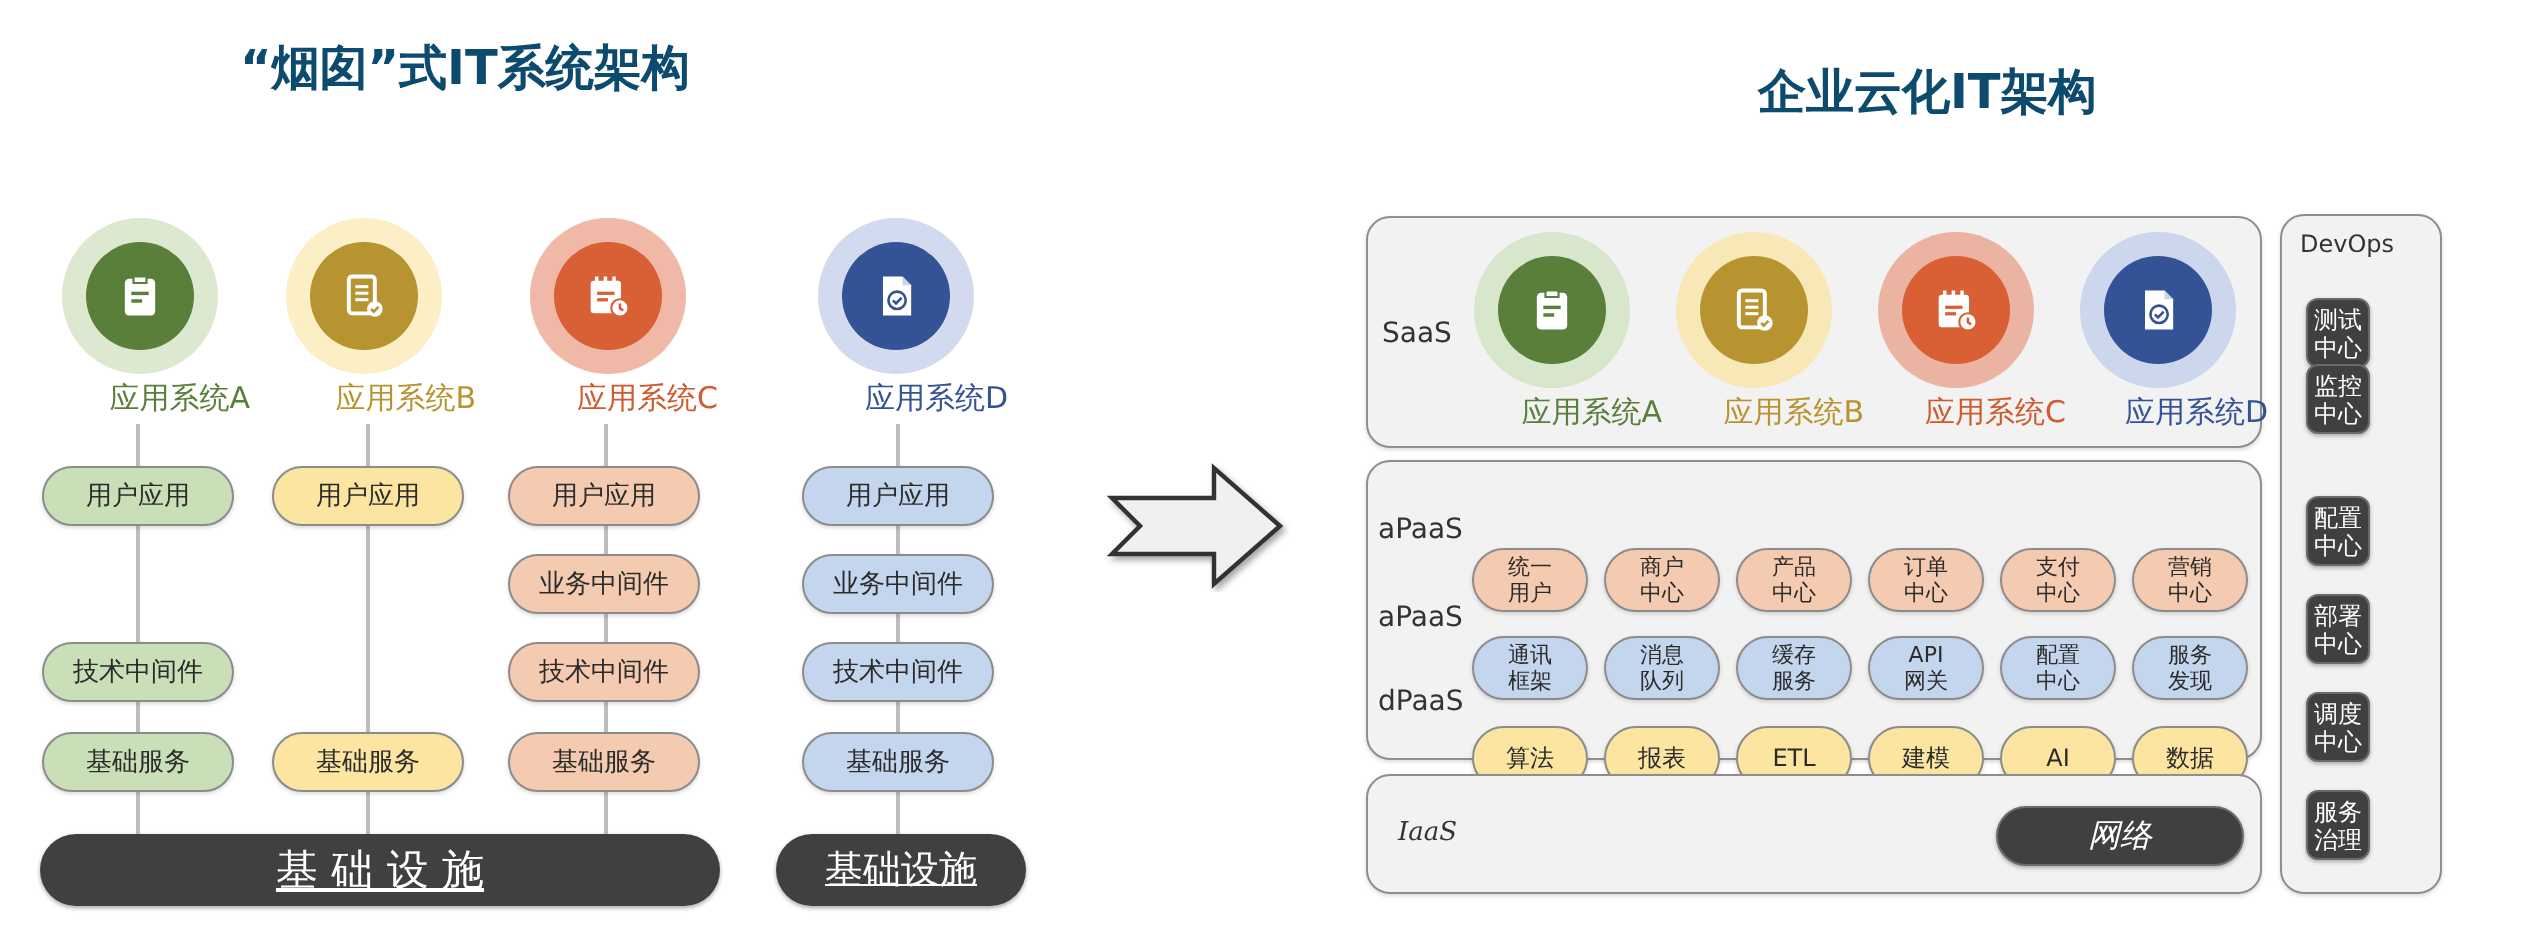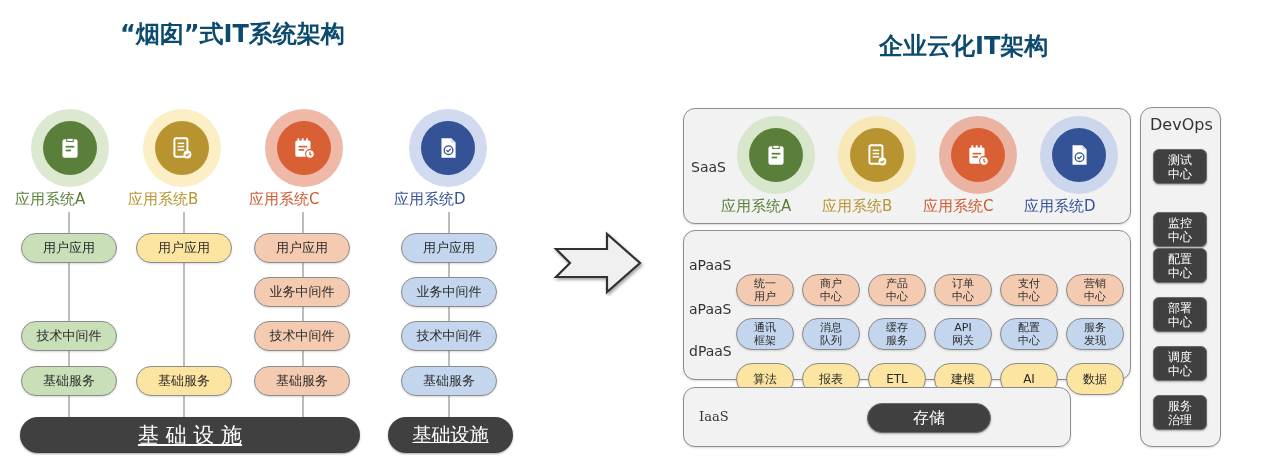--- a/index.html
+++ b/index.html
@@ -10,21 +10,21 @@
     position: absolute; font-weight: bold; font-size: 24px; color: #0c4a6e;
     white-space: nowrap; letter-spacing: 0px;
   }
 
   
   .icon-outer { position: absolute; width: 78px; height: 78px; border-radius: 50%; }
   .icon-inner { position: absolute; left: 12px; top: 12px; width: 54px; height: 54px; border-radius: 50%;
                 display: flex; align-items: center; justify-content: center; }
   .icon-inner svg { width: 26px; height: 26px; }
 
-  .app-label { position: absolute; font-size: 15px; white-space: nowrap; text-align: left; width: 110px; }
+  .app-label { position: absolute; font-size: 15px; white-space: nowrap; text-align: right; width: 110px; }
 
   .vline { position: absolute; width: 2px; background: #bdbdbd; }
 
   .pill {
     position: absolute; height: 30px; border-radius: 15px; border: 1.5px solid #8c8c8c;
     display: flex; align-items: center; justify-content: center;
     font-size: 13px; color: #2b2b2b; white-space: nowrap;
     box-shadow: 0 1px 2px rgba(0,0,0,0.15);
   }
 
@@ -53,23 +53,23 @@
     box-shadow: 0 1px 2px rgba(0,0,0,0.15);
     margin-top: 28px;
   }
 
   .iaas-cell {
     position: absolute; height: 30px; border-radius: 15px; background: #404040; color: #fff;
     display: flex; align-items: center; justify-content: center; font-size: 16px;
     border: 1.5px solid #6a6a6a; box-shadow: 0 1px 2px rgba(0,0,0,0.3);
   }
 
-  .devops-title { position: absolute; font-size: 16px; color: #333; white-space: nowrap; }
+  .devops-title { position: absolute; font-size: 12px; color: #333; white-space: nowrap; }
   .devops-cell {
-    position: absolute; width: 54px; height: 35px; border-radius: 6px; background: #404040; color: #fff;
+    position: absolute; width: 32px; height: 35px; border-radius: 6px; background: #404040; color: #fff;
     display: flex; align-items: center; justify-content: center; text-align: center;
     font-size: 12px; line-height: 14px; white-space: pre-line;
     border: 1.5px solid #6a6a6a; box-shadow: 0 1px 2px rgba(0,0,0,0.3);
   }
 </style>
 </head>
 <body>
 
 <div class="title" style="left:120px; top:18px;">“烟囱”式IT系统架构</div>
 
@@ -261,30 +261,30 @@
 发现</div>
 
   <div class="cell" style="left:52px;  top:104px; background:#fbe5a0; font-size:12px;">算法</div>
   <div class="cell" style="left:118px; top:104px; background:#fbe5a0; font-size:12px;">报表</div>
   <div class="cell" style="left:184px; top:104px; background:#fbe5a0; font-size:12px;">ETL</div>
   <div class="cell" style="left:250px; top:104px; background:#fbe5a0; font-size:12px;">建模</div>
   <div class="cell" style="left:316px; top:104px; background:#fbe5a0; font-size:12px;">AI</div>
   <div class="cell" style="left:382px; top:104px; background:#fbe5a0; font-size:12px;">数据</div>
 </div>
 
-<div class="panel" style="left:683px; top:387px; width:388px; height:60px;">
+<div class="panel" style="left:683px; top:387px; width:448px; height:60px;font-style:italic;">
   <div class="layer-label" style="left:15px; top:21px; font-family:'DejaVu Serif', serif; font-size:13px;">IaaS</div>
-  <div class="iaas-cell" style="left:183px; top:15px; width:124px;">存储</div>
+  <div class="iaas-cell" style="left:314px; top:15px; width:124px;">网络</div>
 </div>
 
 <div class="panel" style="left:1140px; top:107px; width:81px; height:340px;">
   <div class="devops-title" style="left:9px; top:7px;">DevOps</div>
   <div class="devops-cell" style="left:12px; top:41px;">测试
 中心</div>
-  <div class="devops-cell" style="left:12px; top:104px;">监控
+  <div class="devops-cell" style="left:12px; top:74px;">监控
 中心</div>
   <div class="devops-cell" style="left:12px; top:140px;">配置
 中心</div>
   <div class="devops-cell" style="left:12px; top:189px;">部署
 中心</div>
   <div class="devops-cell" style="left:12px; top:238px;">调度
 中心</div>
   <div class="devops-cell" style="left:12px; top:287px;">服务
 治理</div>
 </div>

